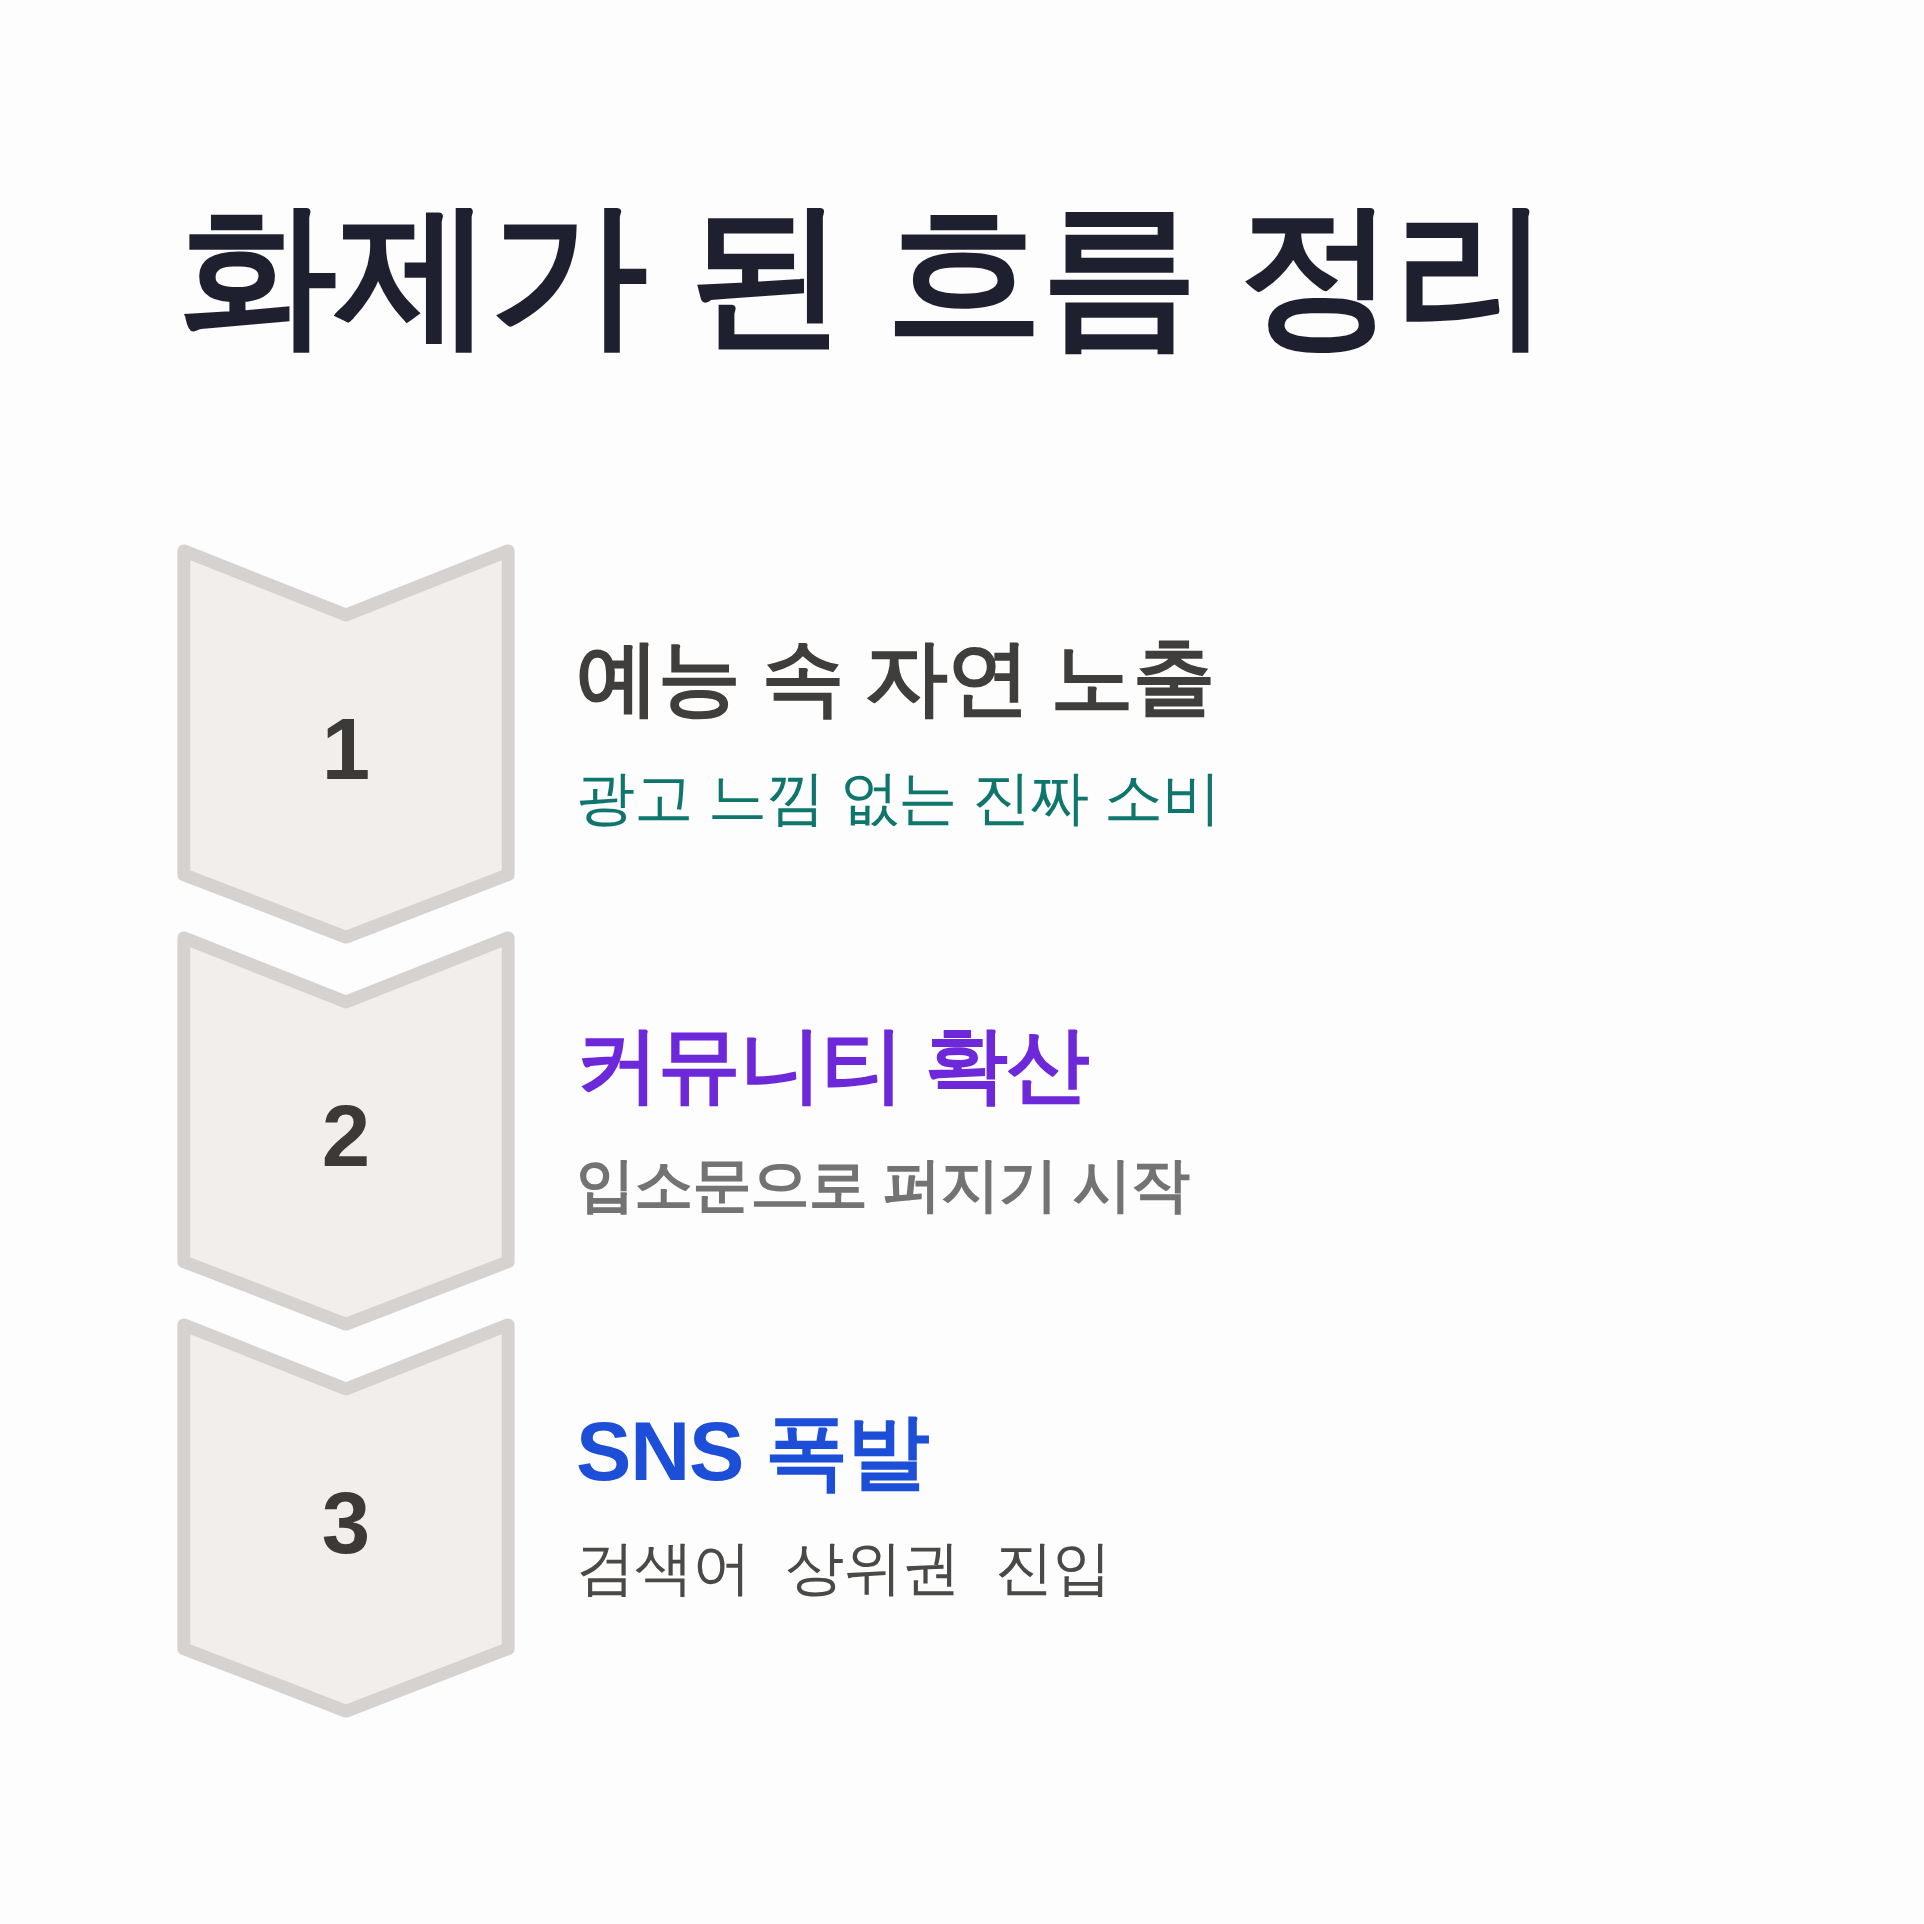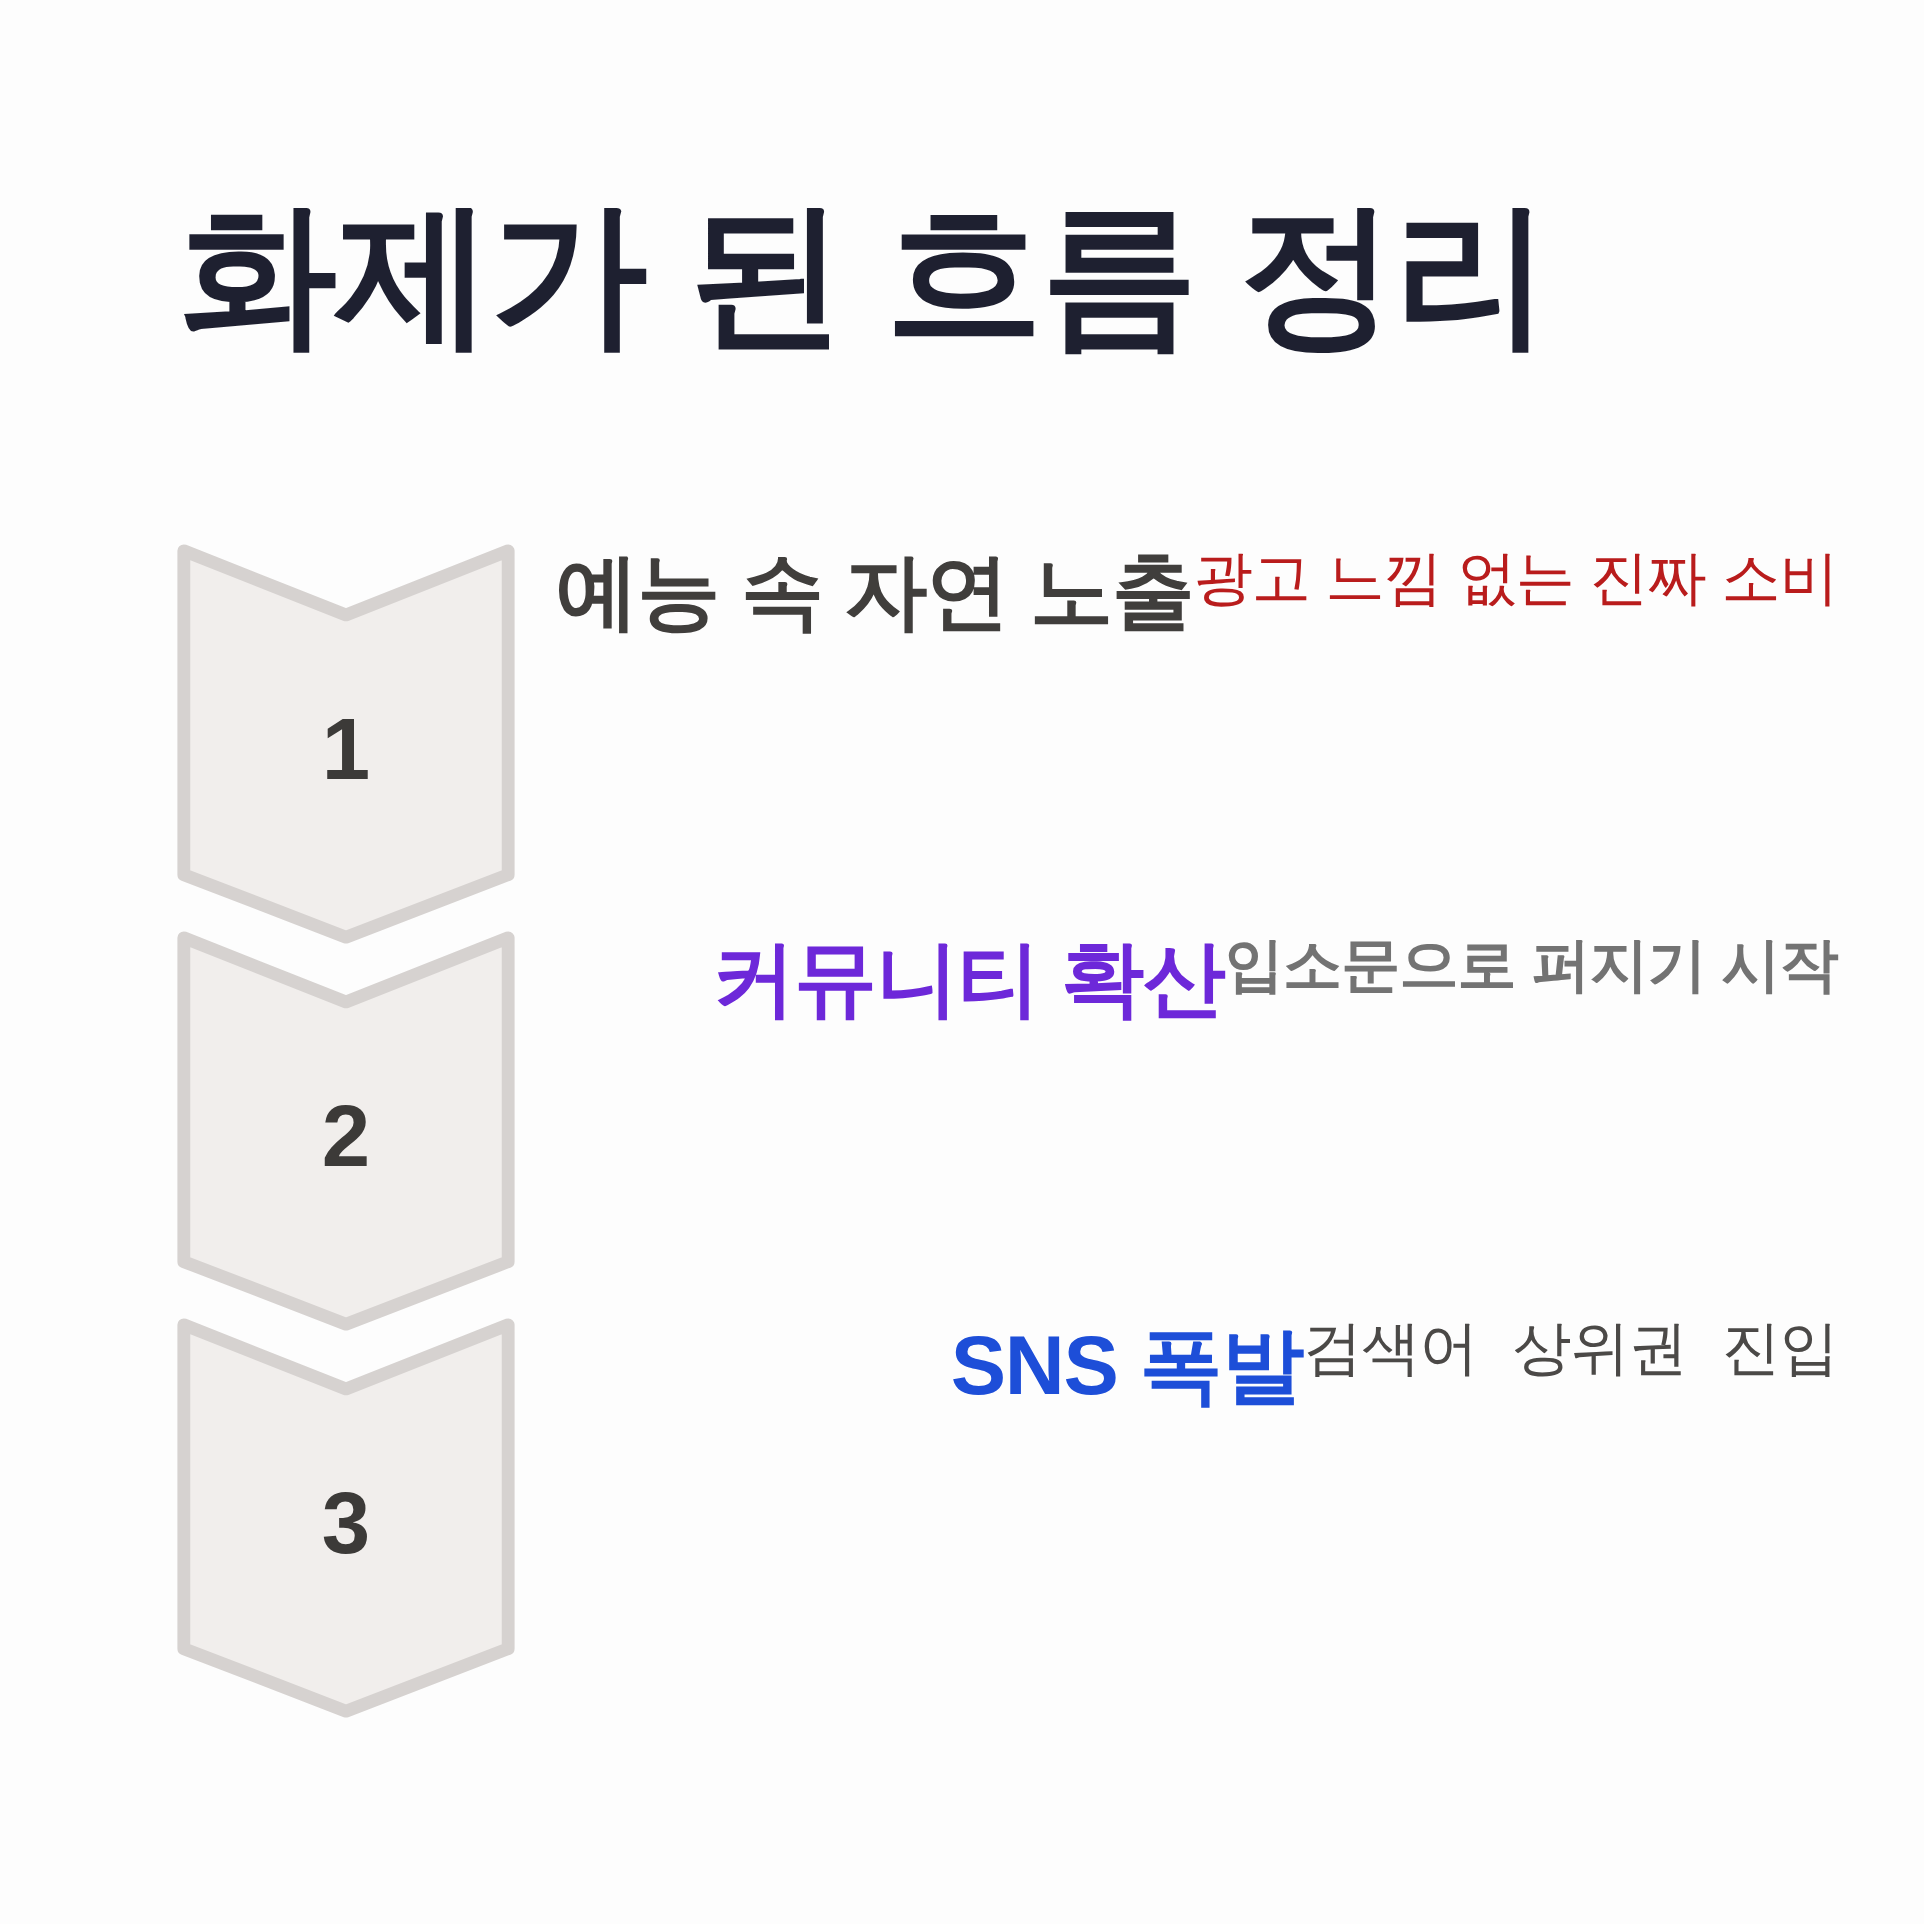--- a/index.html
+++ b/index.html
@@ -82,25 +82,24 @@
     pointer-events: none;
   }
 
   .step-text {
     position: absolute;
     left: 576px;
     top: 0;
     width: 1251px;
     height: 404px;
     display: flex;
-    flex-direction: row;
-    justify-content: flex-end;
+    flex-direction: column;
+    justify-content: center;
     padding-bottom: 24px;
     box-sizing: border-box;
-    margin-left: 11px;
   }
 
   .step-title {
     font-size: 83px;
     font-weight: 700;
     line-height: 1.2;
     color: #403e3c;
     letter-spacing: -1.2px;
     margin: 0 0 35px 0;
     white-space: nowrap;
@@ -127,21 +126,21 @@
 
     <div class="step-row">
       <div class="chevron-wrap">
         <svg class="chevron-svg" viewBox="0 0 426 504" preserveAspectRatio="none">
           <path d="M 11 11 L 213 91 L 415 11 L 415 415 L 213 493 L 11 415 Z" fill="#f1eeec" stroke="#d6d2d0" stroke-width="16" stroke-linejoin="round" stroke-linecap="round"></path>
         </svg>
         <div class="step-number" style="color: rgb(60, 58, 56);">1</div>
       </div>
       <div class="step-text">
         <div class="step-title" style="color: rgb(64, 62, 60);">예능 속 자연 노출</div>
-        <div class="step-sub" style="color: #b91c1c;">광고 느낌 없는 진짜 소비</div>
+        <div class="step-sub" style="color: #0f766e;">광고 느낌 없는 진짜 소비</div>
       </div>
     </div>
 
     <div class="step-row">
       <div class="chevron-wrap">
         <svg class="chevron-svg" viewBox="0 0 426 504" preserveAspectRatio="none">
           <path d="M 11 11 L 213 91 L 415 11 L 415 415 L 213 493 L 11 415 Z" fill="#f1eeec" stroke="#d6d2d0" stroke-width="16" stroke-linejoin="round" stroke-linecap="round"></path>
         </svg>
         <div class="step-number" style="color: rgb(60, 58, 56);">2</div>
       </div>

